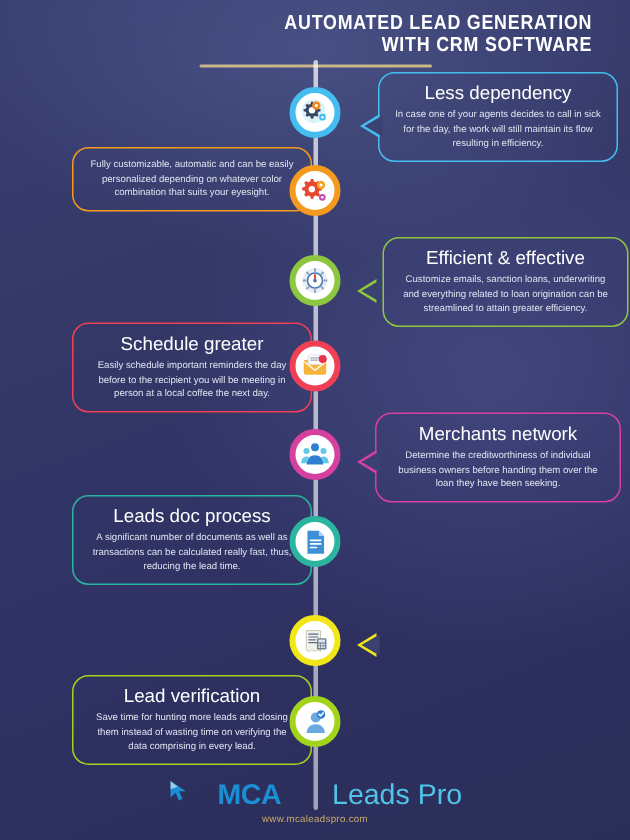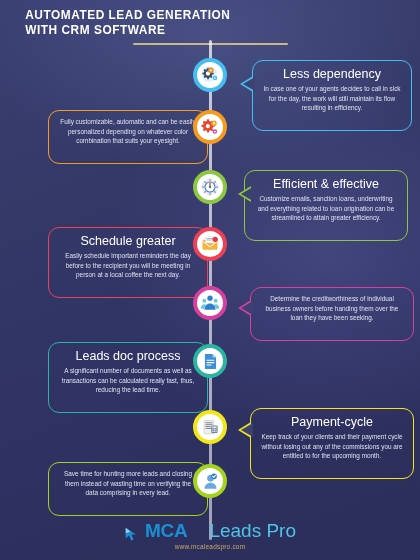--- a/index.html
+++ b/index.html
@@ -11,21 +11,21 @@
   .canvas{
     position:relative;width:420px;height:560px;
     background:
       radial-gradient(ellipse 340px 200px at 50% 6%, rgba(86,96,150,.55) 0%, rgba(86,96,150,0) 70%),
       radial-gradient(ellipse 300px 260px at 78% 45%, rgba(92,96,160,.40) 0%, rgba(92,96,160,0) 72%),
       linear-gradient(160deg,#3a3f72 0%,#343968 30%,#2f3263 62%,#2b2e58 100%);
     overflow:hidden;
   }
 
   
-  .header{position:absolute;top:8px;left:0;width:420px;text-align:left;}
+  .header{position:absolute;top:8px;left:0;width:420px;text-align:right;}
   .title-line{
     color:#ffffff;font-weight:bold;letter-spacing:.6px;
     font-size:13.5px;line-height:14.5px;
     font-family:"Liberation Sans Narrow","Liberation Sans",sans-serif;
     transform:scaleX(.88);transform-origin:center;
     text-transform:uppercase;
   }
   .title-rule{
     margin:6px auto 0;width:155px;height:2px;
     background:#c9b78a;border-radius:1px;
@@ -44,24 +44,23 @@
     background:#ffffff;box-sizing:border-box;
     display:flex;align-items:center;justify-content:center;
     z-index:4;
   }
   .node svg{display:block;}
 
   
   .bubble{
     position:absolute;box-sizing:border-box;
     border:1.6px solid #fff;border-radius:11px;
-    padding:6px 9px 17px;
+    padding:6px 9px 6px;
     background:transparent;
     z-index:3;
-    margin-top:12px;
   }
   .bubble h3{
     margin:0 0 3px;text-align:center;color:#ffffff;
     font-size:12.5px;font-weight:normal;line-height:14px;
   }
   .bubble p{
     margin:0;text-align:center;color:#dfe2ef;
     font-size:6.4px;line-height:9.6px;
   }
 
@@ -73,21 +72,21 @@
   .tail-l{ 
     border-top:8px solid transparent;border-bottom:8px solid transparent;
   }
   .tail-in{position:absolute;width:0;height:0;z-index:3;
     border-top:7px solid transparent;border-bottom:7px solid transparent;}
 
   
   .footer{
     position:absolute;left:0;bottom:10px;width:420px;text-align:center;
   }
-  .logo-row{display:flex;align-items:flex-end;justify-content:center;gap:4px;}
+  .logo-row{display:flex;align-items:flex-start;justify-content:center;gap:16px;}
   .logo-mark{width:17px;height:15px;}
   .logo-mca{color:#1b8fd4;font-size:19px;font-weight:bold;letter-spacing:-.3px;}
   .logo-leads{color:#4fc4e8;font-size:19px;font-weight:normal;margin-left:18px;}
   .logo-url{margin-top:1px;color:#c8a96a;font-size:6.5px;letter-spacing:.2px;}
 </style>
 </head>
 <body>
 
 <div class="canvas">
 
@@ -130,21 +129,21 @@
         <path d="M9 2.2 L11.4 2.2 L11.9 4.5 L13.7 5.3 L15.8 4.1 L17.5 5.8 L16.3 7.9 L17.1 9.7 L19.4 10.2 L19.4 12.6 L17.1 13.1 L16.3 14.9 L17.5 17 L15.8 18.7 L13.7 17.5 L11.9 18.3 L11.4 20.6 L9 20.6 L8.5 18.3 L6.7 17.5 L4.6 18.7 L2.9 17 L4.1 14.9 L3.3 13.1 L1 12.6 L1 10.2 L3.3 9.7 L4.1 7.9 L2.9 5.8 L4.6 4.1 L6.7 5.3 L8.5 4.5 Z" fill="#e8472f" transform="scale(0.82) translate(1,1)"></path>
         <circle cx="9" cy="10.4" r="2.4" fill="#ffffff"></circle>
         <path d="M16 4 a3.2 3.2 0 1 1 0 6.4 a3.2 3.2 0 1 1 0 -6.4" fill="#f5a623"></path>
         <circle cx="16" cy="7.2" r="1.2" fill="#ffffff"></circle>
         <path d="M17 14 a2.6 2.6 0 1 1 0 5.2 a2.6 2.6 0 1 1 0 -5.2" fill="#c64db0"></path>
         <circle cx="17" cy="16.6" r="1" fill="#ffffff"></circle>
       </svg>
     </span>
   </div>
 
-  <div class="bubble" style="left:244px;top:158px;width:164px;border-color:#8dc63f;">
+  <div class="bubble" style="left:255px;top:158px;width:164px;border-color:#8dc63f;">
     <h3>Efficient &amp; effective</h3>
     <p>Customize emails, sanction loans, underwriting and everything related to loan origination can be streamlined to attain greater efficiency.</p>
   </div>
   <div class="tail tail-l" style="left:238px;top:186px;border-right:13px solid #8dc63f;"></div>
   <div class="tail tail-in" style="left:241px;top:187px;border-right:12px solid #3b4170;"></div>
   <div class="node" style="top:170px;border:4px solid #8dc63f;">
     <span>
       <svg width="20" height="20" viewBox="0 0 24 24">
         <circle cx="12" cy="12" r="10" fill="#e9eef5"></circle>
         <g stroke="#8fa2bd" stroke-width="1.6">
@@ -179,20 +178,21 @@
         <g stroke="#9aa7b8" stroke-width="1" stroke-linecap="round">
           <line x1="8.4" y1="5.4" x2="15.6" y2="5.4"></line>
           <line x1="8.4" y1="7.2" x2="14.2" y2="7.2"></line>
         </g>
         <circle cx="18.2" cy="6.4" r="3.2" fill="#e8344c"></circle>
       </svg>
     </span>
   </div>
 
   <div class="bubble" style="left:250px;top:275px;width:164px;border-color:#d6409f;">
+    <h3>Merchants network</h3>
     <p>Determine the creditworthiness of individual business owners before handing them over the loan they have been seeking.</p>
   </div>
   <div class="tail tail-l" style="left:238px;top:300px;border-right:13px solid #d6409f;"></div>
   <div class="tail tail-in" style="left:241px;top:301px;border-right:12px solid #3b4170;"></div>
   <div class="node" style="top:286px;border:4px solid #d6409f;">
     <span>
       <svg width="20" height="20" viewBox="0 0 24 24">
         <circle cx="12" cy="6.2" r="3.2" fill="#2f7fd0"></circle>
         <path d="M5.4 20 C5.4 15.2 8.2 12.6 12 12.6 C15.8 12.6 18.6 15.2 18.6 20 Z" fill="#2f7fd0"></path>
         <circle cx="5.2" cy="9.2" r="2.4" fill="#63c9e8"></circle>
@@ -216,24 +216,20 @@
         <path d="M14.6 2.4 L19 6.8 H14.6 Z" fill="#a8d2f2"></path>
         <g stroke="#ffffff" stroke-width="1.4" stroke-linecap="round">
           <line x1="7.6" y1="10.4" x2="16.2" y2="10.4"></line>
           <line x1="7.6" y1="13.4" x2="16.2" y2="13.4"></line>
           <line x1="7.6" y1="16.4" x2="12.6" y2="16.4"></line>
         </g>
       </svg>
     </span>
   </div>
 
-  <div class="bubble" style="left:250px;top:396px;width:164px;border-color:#f2e619;">
-    <h3>Payment-cycle</h3>
-    <p>Keep track of your clients and their payment cycle without losing out any of the commissions you are entitled to for the upcoming month.</p>
-  </div>
   <div class="tail tail-l" style="left:238px;top:422px;border-right:13px solid #f2e619;"></div>
   <div class="tail tail-in" style="left:241px;top:423px;border-right:12px solid #3b4170;"></div>
   <div class="node" style="top:410px;border:4px solid #f2e619;">
     <span>
       <svg width="19" height="19" viewBox="0 0 24 24">
         <path d="M4 3 H16 V20.6 L13.6 19.2 L11.2 20.6 L8.8 19.2 L6.4 20.6 L4 19.2 Z" fill="#f2f0ea" stroke="#c9c3b2" stroke-width=".8"></path>
         <g stroke="#5c6b85" stroke-width="1" stroke-linecap="round">
           <line x1="6.2" y1="6" x2="13.8" y2="6"></line>
           <line x1="6.2" y1="8.4" x2="13.8" y2="8.4"></line>
           <line x1="6.2" y1="10.8" x2="11.6" y2="10.8"></line>
@@ -247,20 +243,21 @@
             <rect x="18.4" y="14" width="1.4" height="1.5"></rect>
           <rect x="14.2" y="16.2" width="1.6" height="1.5"></rect>
             <rect x="16.4" y="16.2" width="1.6" height="1.5"></rect>
             <rect x="18.4" y="16.2" width="1.4" height="1.5"></rect>
         </g>
       </svg>
     </span>
   </div>
 
   <div class="bubble" style="left:48px;top:450px;width:160px;border-color:#a2d41d;">
+    <h3>Lead verification</h3>
     <p>Save time for hunting more leads and closing them instead of wasting time on verifying the data comprising in every lead.</p>
   </div>
   <div class="tail tail-r" style="left:208px;top:476px;border-left:13px solid #a2d41d;"></div>
   <div class="tail tail-in" style="left:207px;top:477px;border-left:12px solid #3b4170;"></div>
   <div class="node" style="top:464px;border:4px solid #a2d41d;">
     <span>
       <svg width="19" height="19" viewBox="0 0 24 24">
         <circle cx="12" cy="8" r="4.2" fill="#6aa9e0"></circle>
         <path d="M4.4 21 C4.4 16.4 7.8 13.6 12 13.6 C16.2 13.6 19.6 16.4 19.6 21 Z" fill="#6aa9e0"></path>
         <circle cx="16.4" cy="5.4" r="3.6" fill="#2f7fd0"></circle>

